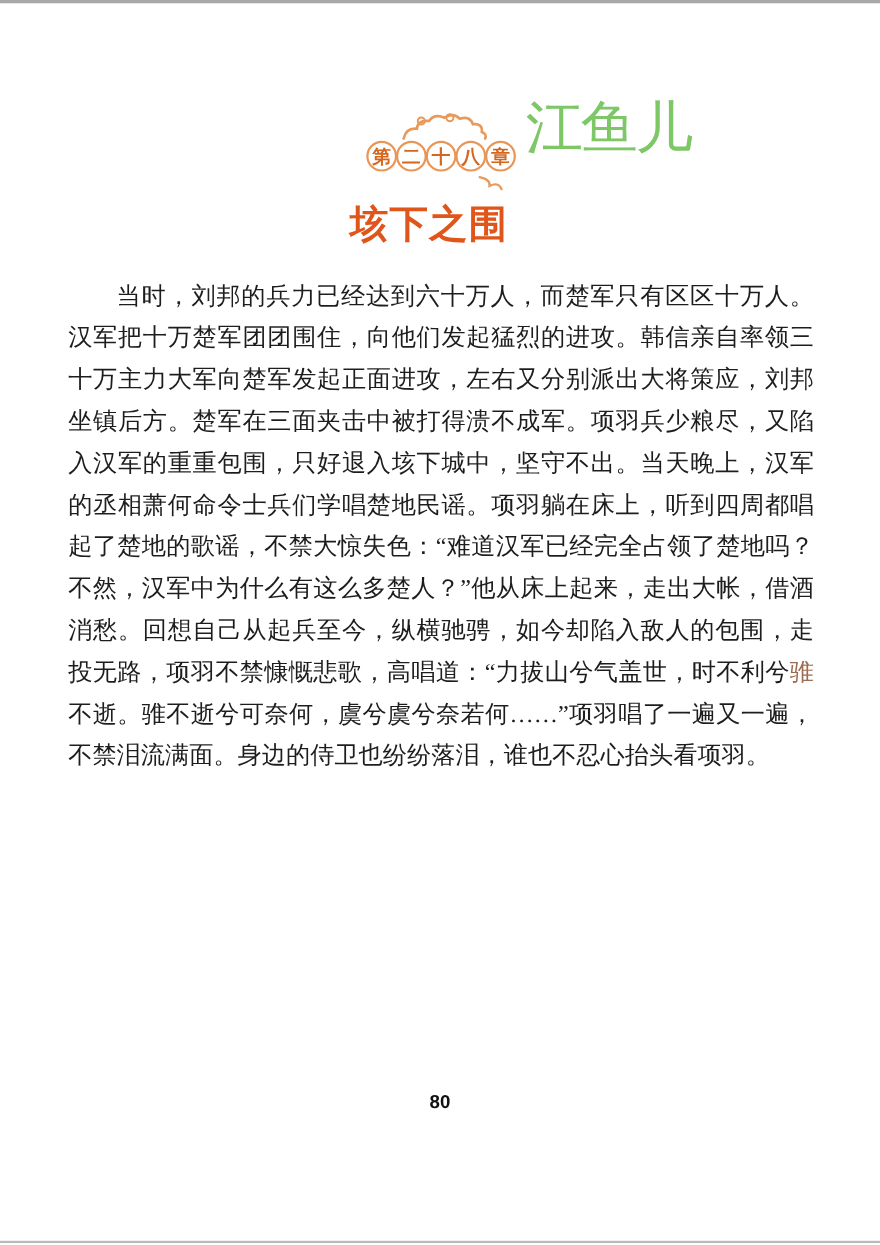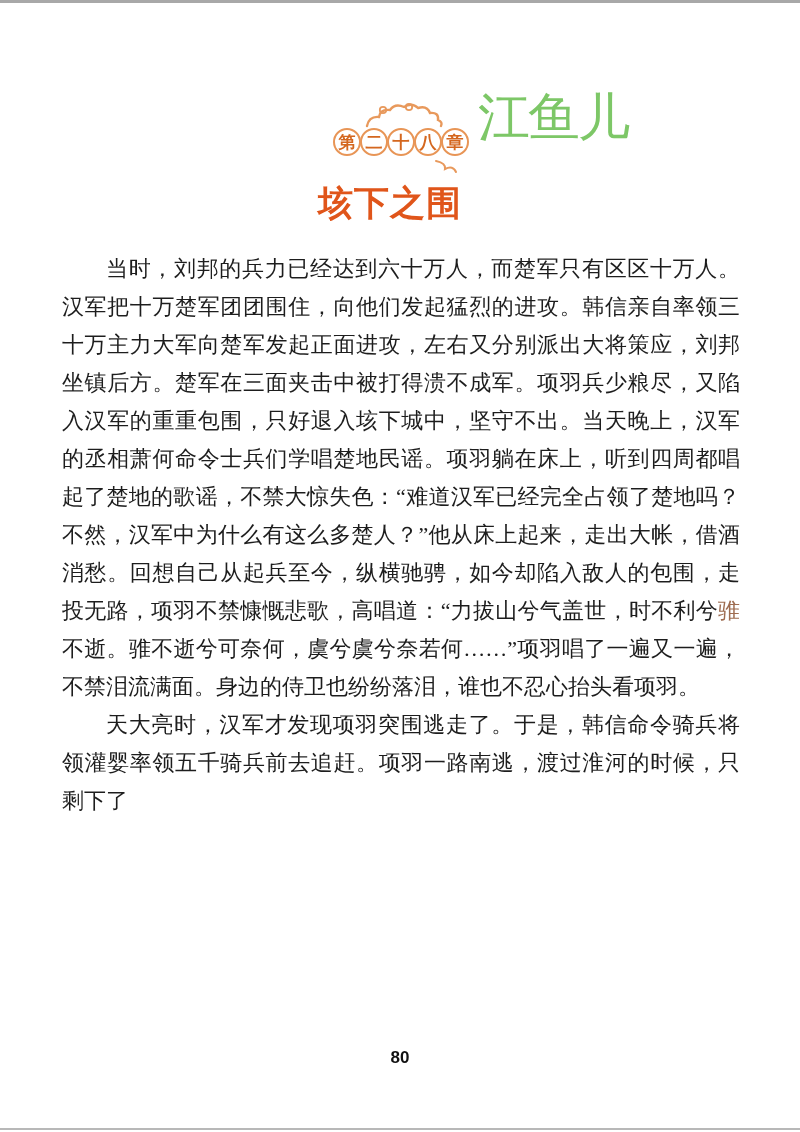--- a/index.html
+++ b/index.html
@@ -74,21 +74,21 @@
     position:absolute;left:62px;top:250px;width:678px;
     font-size:22px;line-height:38px;
     color:var(--body-ink);
     text-align:justify;
   }
   .body-text p{
     text-indent:2em;
     margin:0;
   }
   .page-number{
-    position:absolute;top:1048px;left:0;width:100%;
+    position:absolute;top:992px;left:0;width:100%;
     text-align:center;
     font-size:17px;font-weight:700;
     color:#111;
     font-family:"Liberation Sans","DejaVu Sans",sans-serif;
   }
   .footer-watermark{
     position:absolute;left:238px;top:1058px;
     font-size:50px;
     letter-spacing:5px;
     font-family:"Liberation Serif","DejaVu Serif",serif;
@@ -125,20 +125,19 @@
       </svg>
     </div>
 
     <div class="brand-watermark">江鱼儿</div>
 
     <h1 class="chapter-title">垓下之围</h1>
   </header>
 
   <main class="body-text">
       <p><span>当时，刘邦的兵力已经达到六十万人，而楚军只有区区十万人。汉军把十万楚军团团围住，向他们发起猛烈的进攻。韩信亲自率领三十万主力大军向楚军发起正面进攻，左右又分别派出大将策应，刘邦坐镇后方。楚军在三面夹击中被打得溃不成军。项羽兵少粮尽，又陷入汉军的重重包围，只好退入垓下城中，坚守不出。当天晚上，汉军的丞相萧何命令士兵们学唱楚地民谣。项羽躺在床上，听到四周都唱起了楚地的歌谣，不禁大惊失色：“难道汉军已经完全占领了楚地吗？不然，汉军中为什么有这么多楚人？”他从床上起来，走出大帐，借酒消愁。回想自己从起兵至今，纵横驰骋，如今却陷入敌人的包围，走投无路，项羽不禁慷慨悲歌，高唱道：“力拔山兮气盖世，时不利兮</span><span style="color: rgb(158, 108, 80);">骓</span><span>不逝。骓不逝兮可奈何，虞兮虞兮奈若何……”项羽唱了一遍又一遍，不禁泪流满面。身边的侍卫也纷纷落泪，谁也不忍心抬头看项羽。</span></p>
-      <p><span>天大亮时，汉军才发现项羽突围逃走了。于是，韩信命令骑兵将领灌婴率领五千骑兵前去追赶。项羽一路南逃，渡过淮河的时候，只剩下了</span></p>
     </main>
 
   <div class="page-number">80</div>
 
 
   <div class="bottom-line"></div>
 </div>
 
 </body></html>

